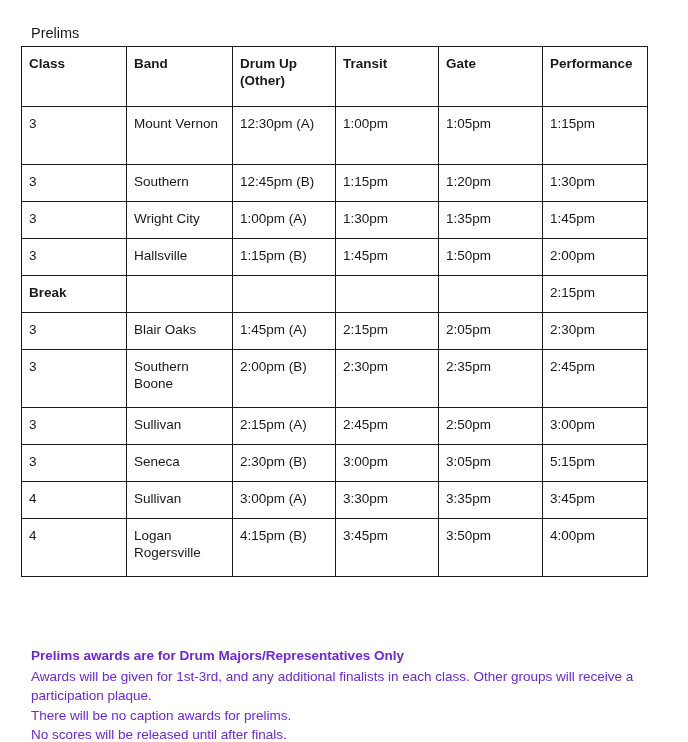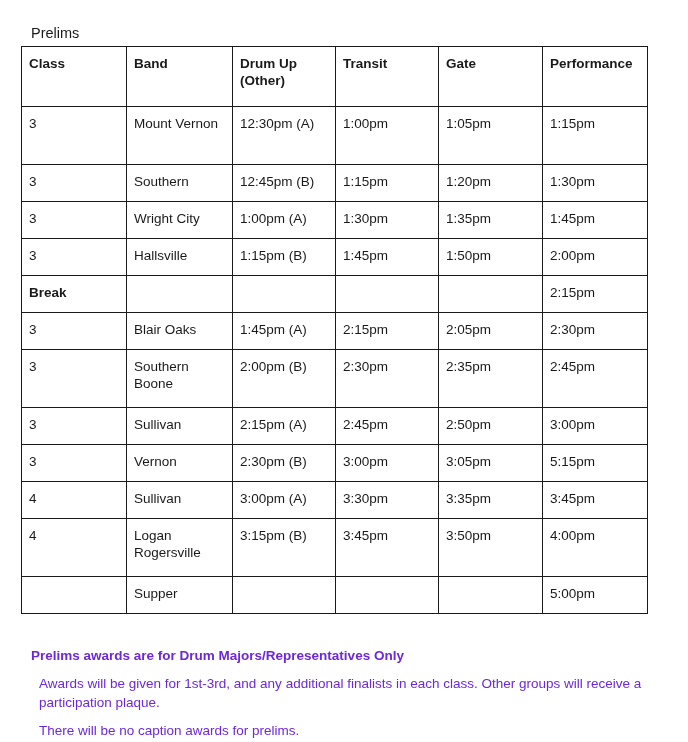--- a/index.html
+++ b/index.html
@@ -76,21 +76,21 @@
     width: 640px;
     font-size: 13.5px;
     line-height: 19.5px;
     color: #6d28d9;
   }
   .notes .note-heading {
     font-weight: 700;
     margin: 0 0 1px 0;
   }
   .notes p {
-    margin: 8px;
+    margin: 0;
     font-weight: 400;
   }
 </style>
 </head>
 <body>
 
 <div class="page">
 
   <div class="section-title">Prelims</div>
 
@@ -176,49 +176,41 @@
         <tr class="table-row row-short">
           <td>3</td>
           <td>Sullivan</td>
           <td>2:15pm (A)</td>
           <td>2:45pm</td>
           <td>2:50pm</td>
           <td>3:00pm</td>
         </tr>
         <tr class="table-row row-short">
           <td>3</td>
-          <td>Vernon</td>
+          <td>Seneca</td>
           <td>2:30pm (B)</td>
           <td>3:00pm</td>
           <td>3:05pm</td>
           <td>5:15pm</td>
         </tr>
         <tr class="table-row row-short">
           <td>4</td>
           <td>Sullivan</td>
           <td>3:00pm (A)</td>
           <td>3:30pm</td>
           <td>3:35pm</td>
           <td>3:45pm</td>
         </tr>
         <tr class="table-row row-tall">
           <td>4</td>
           <td>Logan Rogersville</td>
-          <td>3:15pm (B)</td>
+          <td>4:15pm (B)</td>
           <td>3:45pm</td>
           <td>3:50pm</td>
           <td>4:00pm</td>
-        </tr>
-        <tr class="table-row row-short">
-          <td></td>
-          <td>Supper</td>
-          <td></td>
-          <td></td>
-          <td></td>
-          <td>5:00pm</td>
         </tr>
       </tbody>
   </table>
 
   <div class="notes">
     <p class="note-heading">Prelims awards are for Drum Majors/Representatives Only</p>
     <div id="notes-lines">
         <p>Awards will be given for 1st-3rd, and any additional finalists in each class. Other groups will receive a participation plaque.</p>
         <p>There will be no caption awards for prelims.</p>
         <p>No scores will be released until after finals.</p>

